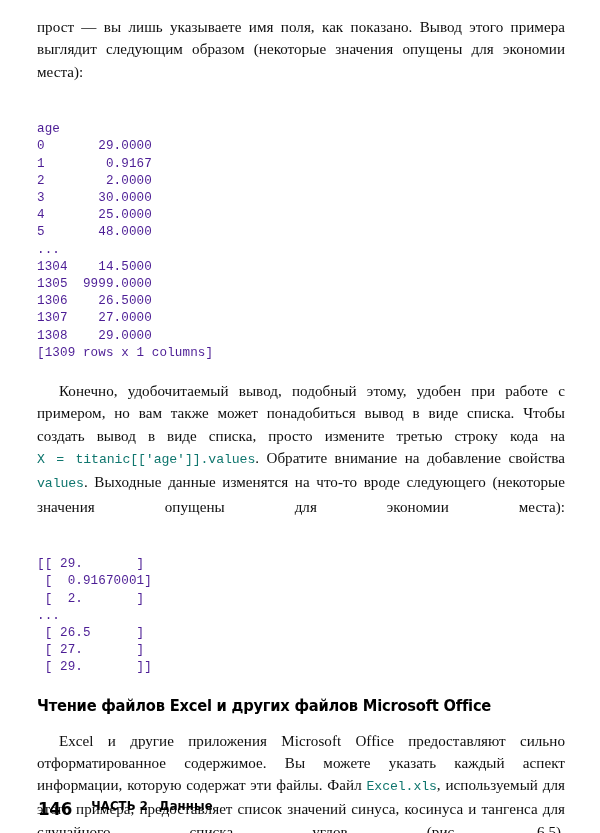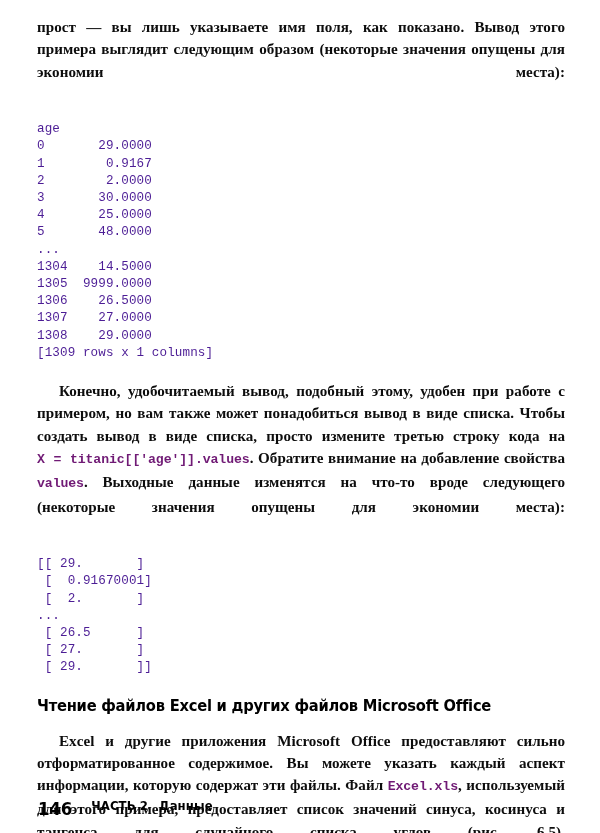--- a/index.html
+++ b/index.html
@@ -36,39 +36,38 @@
   
   p.para {
     margin: 0;
     font-size: 15.1px;
     line-height: 22.3px;
     text-align: justify;
     text-justify: inter-word;
     letter-spacing: 0.04px;
     word-spacing: 0.2px;
     hyphens: manual;
-    font-weight: bold;
   }
   p.para.indent {
     text-indent: 22px;
   }
 
   
   p.para::after {
     content: "";
     display: inline-block;
     width: 100%;
   }
 
   
   code.inline {
     font-family: "Liberation Mono", "DejaVu Sans Mono", monospace;
     font-size: 13.2px;
     letter-spacing: -0.1px;
-    color: #701a75;
+    color: #0f766e;
     white-space: nowrap;
   }
 
   
   pre.codeblock {
     margin: 0;
     font-family: "Liberation Mono", "DejaVu Sans Mono", monospace;
     font-size: 12.6px;
     line-height: 17.2px;
     color: #4c1d95;

